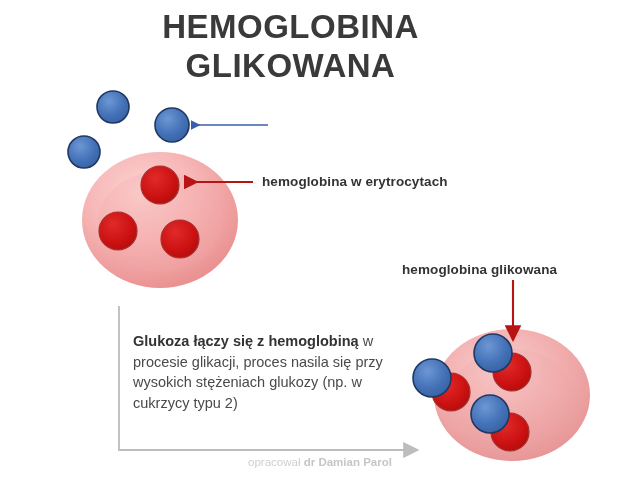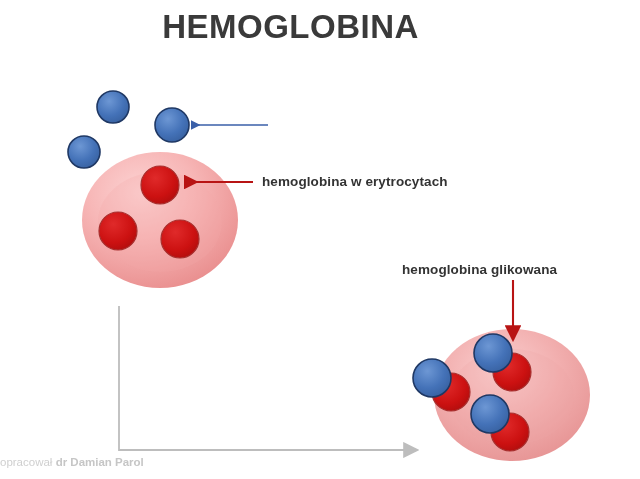--- a/index.html
+++ b/index.html
@@ -66,32 +66,34 @@
     color: #4a4a4a;
   }
   .bodytext b { color: #333333; font-weight: bold; }
 
   
   .credit {
     position: absolute;
     left: 0;
     top: 456px;
     width: 640px;
+    text-align: center;
     font-size: 11.5px;
     color: #cfcfcf;
   }
   .credit b { font-weight: bold; color: #c6c6c6; }
 </style>
 </head>
 <body>
 
 <div id="infographic">
 
   <div class="title">
     <span>HEMOGLOBINA</span>
+    <span class="line2">GLIKOWANA</span>
   </div>
 
   <svg id="art" viewBox="0 0 640 479" xmlns="http://www.w3.org/2000/svg">
     <defs>
       <radialGradient id="cellGrad" cx="38%" cy="30%" r="78%">
         <stop offset="0%" stop-color="#fcd3d3"></stop>
         <stop offset="45%" stop-color="#f7b6b6"></stop>
         <stop offset="100%" stop-color="#e88b8b"></stop>
       </radialGradient>
       <radialGradient id="cellGrad2" cx="42%" cy="32%" r="76%">
@@ -163,18 +165,21 @@
     <line x1="513" y1="280" x2="513" y2="340" stroke="#b81414" stroke-width="2.1" marker-end="url(#arrowRedDown)"></line>
 
     <path d="M119,306 L119,450 L405,450" fill="none" stroke="#bdbdbd" stroke-width="1.8" marker-end="url(#arrowGray)"></path>
   </svg>
 
 
   <div class="callout" id="label-hb-glikowana">hemoglobina glikowana</div>
 
   <div class="callout" id="label-hemoglobina">hemoglobina w erytrocytach</div>
 
+  <div class="bodytext">
+    <b>Glukoza łączy się z hemoglobiną</b><span> w procesie glikacji, proces nasila się przy wysokich stężeniach glukozy (np. w cukrzycy typu 2)</span>
+  </div>
 
   <div class="credit">
     <span>opracował </span><b>dr Damian Parol</b>
   </div>
 
 </div>
 
 </body></html>

